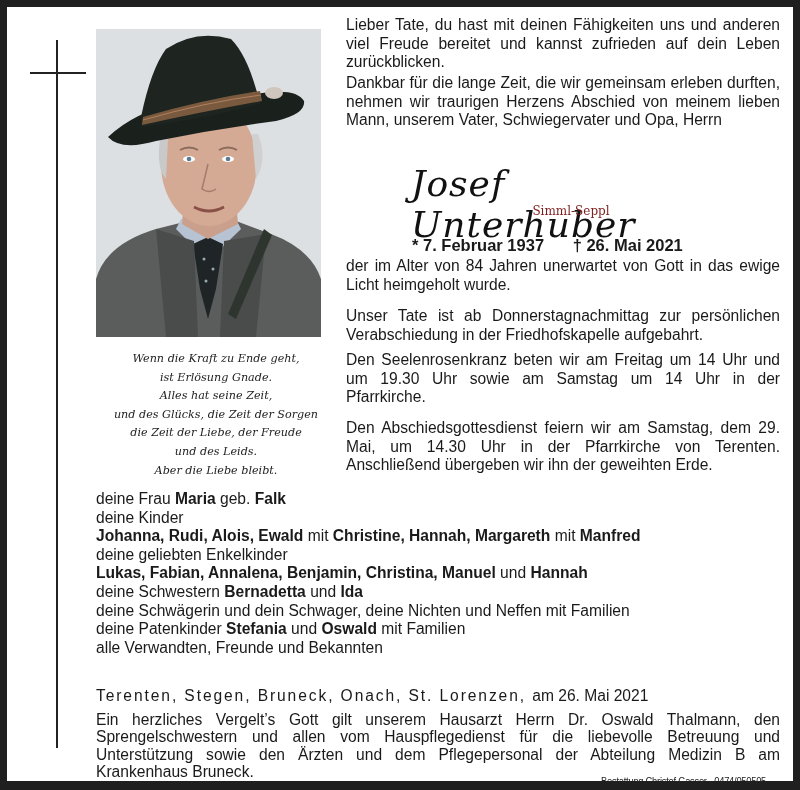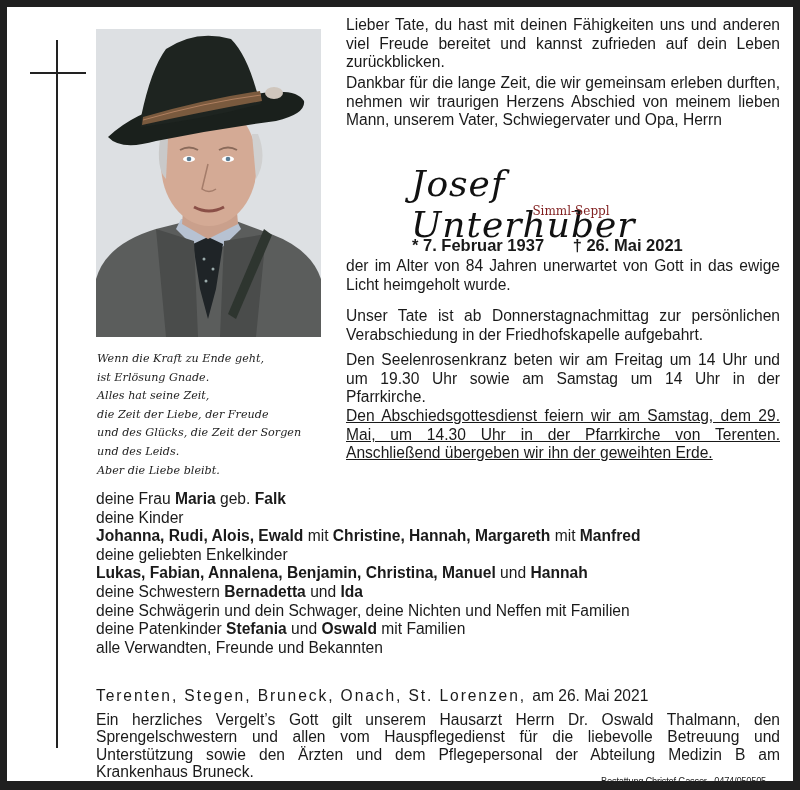--- a/index.html
+++ b/index.html
@@ -3,36 +3,36 @@
 <meta charset="utf-8">
 <style>
   html, body { margin:0; padding:0; }
   body { width:800px; height:790px; background:#1f1f1f; position:relative; overflow:hidden;
          font-family:"Liberation Sans", sans-serif; color:#1a1a1a; }
   .page { position:absolute; left:7px; top:7px; width:786px; height:774px; background:#ffffff; }
   .cross-v { position:absolute; left:49px; top:33px; width:2px; height:708px; background:#222; }
   .cross-h { position:absolute; left:23px; top:65px; width:56px; height:2px; background:#222; }
   .photo { position:absolute; left:89px; top:22px; width:225px; height:308px; background:#dde0e3; overflow:hidden; }
   .photo svg { display:block; }
-  .poem { position:absolute; left:90px; top:343px; width:238px; text-align:left;
+  .poem { position:absolute; left:90px; top:343px; width:238px; text-align:center;
           font-family:"DejaVu Serif", serif; font-style:italic; font-size:11.2px; line-height:18.6px; color:#222; }
   .col { position:absolute; left:339px; width:434px; font-size:15.6px; line-height:18.6px; text-align:justify; }
   .col p { margin:0; }
   .p1 { top:9px; }
   .p2 { top:67px; }
   .name { position:absolute; left:404px; top:156px; width:330px; text-align:left;
           font-family:"DejaVu Serif", serif; font-style:italic; font-size:36px; letter-spacing:1px; color:#111; }
   .nick { position:absolute; left:494px; top:197px; width:140px; text-align:center;
           font-family:"DejaVu Serif", serif; font-size:12px; color:#7f1d1d; }
   .dates { position:absolute; left:405px; top:229px; width:330px; font-weight:bold; font-size:16.5px; }
   .dates span.birth { margin-right:24px; }
   .p3 { top:250px; }
   .p4 { top:300px; }
   .p5 { top:344px; }
-  .p6 { top:400px;text-decoration:underline; }
+  .p6 { top:412px; }
   .family { position:absolute; left:89px; top:483px; width:690px; font-size:15.6px; line-height:18.6px; }
   .family div { white-space:nowrap; }
   .family b { font-weight:bold; }
   .place { position:absolute; left:89px; top:680px; font-size:15.6px; letter-spacing:1.9px; white-space:nowrap; }
   .place .date { letter-spacing:0; }
   .thanks { position:absolute; left:89px; top:704px; width:684px; font-size:15.6px; line-height:17.4px; text-align:justify; }
   .undertaker { position:absolute; right:27px; top:768px; font-size:11px; letter-spacing:-0.3px; color:#222;
                 transform:scaleX(0.85); transform-origin:right center; white-space:nowrap; }
 </style>
 </head>
@@ -85,22 +85,22 @@
       <path d="M47 91 Q110 73 165 66" stroke="#b08060" stroke-width="1" fill="none"></path>
 
       <ellipse cx="178" cy="64" rx="9" ry="6" fill="#cfc6bd"></ellipse>
     </svg>
   </div>
 
   <div class="poem">
     <div>Wenn die Kraft zu Ende geht,</div>
     <div>ist Erlösung Gnade.</div>
     <div>Alles hat seine Zeit,</div>
+    <div>und des Glücks, die Zeit der Sorgen</div>
     <div>die Zeit der Liebe, der Freude</div>
-    <div>und des Glücks, die Zeit der Sorgen</div>
     <div>und des Leids.</div>
     <div>Aber die Liebe bleibt.</div>
   </div>
 
   <div class="col p1">
       <p>Lieber Tate, du hast mit deinen Fähigkeiten uns und anderen viel Freude bereitet und kannst zufrieden auf dein Leben zurückblicken.</p>
     </div>
   <div class="col p2">
       <p>Dankbar für die lange Zeit, die wir gemeinsam erleben durften, nehmen wir traurigen Herzens Abschied von meinem lieben Mann, unserem Vater, Schwiegervater und Opa, Herrn</p>
     </div>

